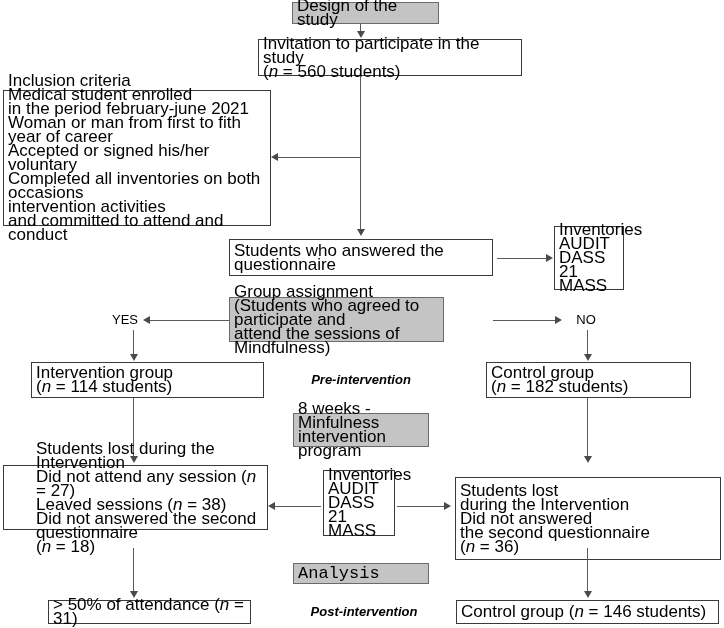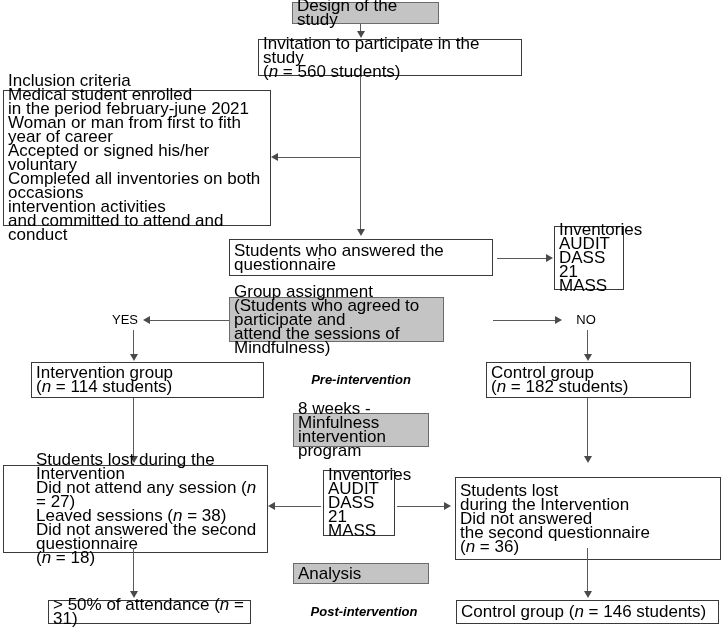--- a/index.html
+++ b/index.html
@@ -175,21 +175,21 @@
       <div>intervention program</div>
     </div>
   </div>
 
   <div class="vline" style="left:133px; top:398px; height:59px;"></div>
   <div class="arrow-down" style="left:130px; top:456px;"></div>
 
   <div class="vline" style="left:587px; top:398px; height:59px;"></div>
   <div class="arrow-down" style="left:584px; top:456px;"></div>
 
-  <div class="box" style="left:3px; top:465px; width:265px; height:88px;padding-left:32px;">
+  <div class="box" style="left:3px; top:465px; width:265px; height:65px;padding-left:32px;">
     <div class="inner">
       <div>Students lost during the Intervention</div>
       <div>Did not attend any session (<span class="ital">n</span> = 27)</div>
       <div>Leaved sessions (<span class="ital">n</span> = 38)</div>
       <div>Did not answered the second questionnaire</div>
       <div>(<span class="ital">n</span> = 18)</div>
     </div>
   </div>
 
   <div class="hline" style="left:275px; top:506px; width:46px;"></div>
@@ -210,21 +210,21 @@
   <div class="box" style="left:455px; top:465px; width:266px; height:83px;margin-top:12px;">
     <div class="inner">
       <div>Students lost</div>
       <div>during the Intervention</div>
       <div>Did not answered</div>
       <div>the second questionnaire</div>
       <div>(<span class="ital">n</span> = 36)</div>
     </div>
   </div>
 
-  <div class="box gray" style="left:293px; top:563px; width:136px; height:21px;">
+  <div class="box gray" style="left:293px; top:563px; width:136px; height:21px;font-family:Liberation Mono, monospace;">
     <span class="inner">Analysis</span>
   </div>
 
   <div class="vline" style="left:133px; top:548px; height:44px;"></div>
   <div class="arrow-down" style="left:130px; top:591px;"></div>
 
   <div class="vline" style="left:587px; top:548px; height:44px;"></div>
   <div class="arrow-down" style="left:584px; top:591px;"></div>
 
   <div class="box" style="left:48px; top:600px; width:203px; height:24px;">

